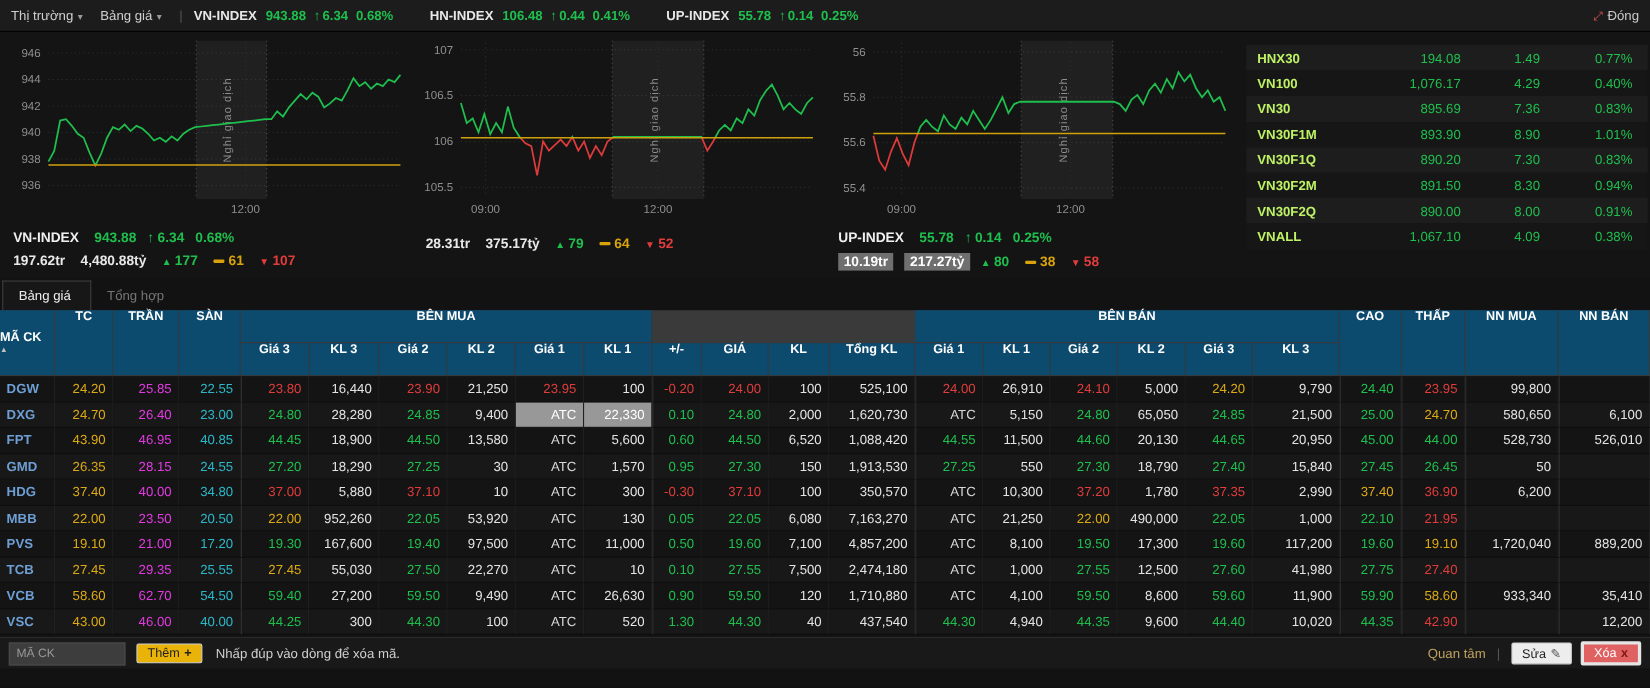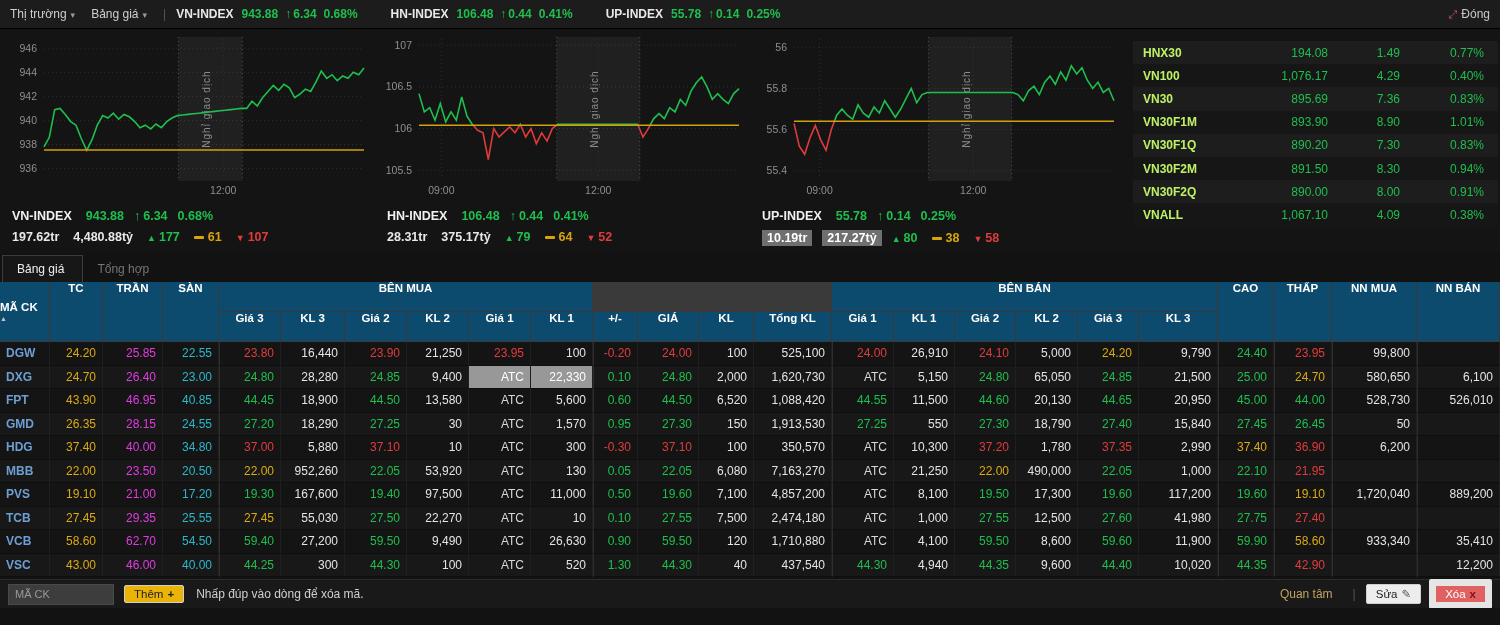--- a/index.html
+++ b/index.html
@@ -73,26 +73,26 @@
   .bottombar{height:28px;flex:0 0 28px;background:#191919;border-top:1px solid #2b2b2b;display:flex;
     align-items:center;padding:0 8px;font-size:12px;margin-top:2px;}
   .symin{width:92px;height:19px;background:#3d3d3d;border:1px solid #4a4a4a;color:#cfcfcf;
     font-size:11px;padding:0 6px;font-family:"Liberation Sans",sans-serif;}
   .symin::placeholder{color:#999;}
   .addbtn{margin-left:10px;background:#eab308;color:#222;border:1px solid #cfcfcf;border-radius:2px;
     font-size:11.5px;padding:2px 9px;cursor:pointer;font-family:"Liberation Sans",sans-serif;}
   .addbtn b{margin-left:4px;}
   .hint{color:#cfcfcf;margin-left:12px;}
   .bright{margin-left:auto;display:flex;align-items:center;}
-  .watch{color:#c0a35f;margin-right:20px;cursor:pointer;}
+  .watch{color:#c0a35f;margin-right:10px;cursor:pointer;}
   .bsep{color:#555;margin-right:10px;}
   .editbtn{background:#ededed;color:#222;border:1px solid #cfcfcf;border-radius:2px;font-size:11.5px;
     padding:2px 9px;cursor:pointer;margin-right:8px;font-family:"Liberation Sans",sans-serif;}
   .editbtn .pen{color:#555;margin-left:4px;}
-  .delbtn{background:#e06161;color:#fff;border:7px solid #e5e5e5;border-radius:2px;font-size:11.5px;
+  .delbtn{background:#e06161;color:#fff;border:3px solid #e5e5e5;border-radius:2px;font-size:11.5px;
     padding:2px 9px;cursor:pointer;font-family:"Liberation Sans",sans-serif;}
   .delbtn .xx{color:#7e1414;font-weight:bold;margin-left:4px;}
   .bottomgap{flex:1;background:#121212;}
 </style>
 </head>
 <body>
 
 <div class="app">
 
   <header class="topbar">
@@ -191,21 +191,20 @@
                 <rect x="0" y="0" width="372" height="94.26993865030622"></rect>
               </clipPath>
        <clipPath id="cd1">
                 <rect x="0" y="94.26993865030622" width="372" height="81.73006134969378"></rect>
               </clipPath>
             </defs>
             <path d="M44.0 62.6 L49.3 80.9 L54.7 76.7 L60.0 89.3 L65.3 72.6 L70.7 90.9 L76.0 80.9 L81.3 89.3 L86.7 65.9 L92.0 85.1 L97.3 93.4 L102.7 99.3 L108.0 101.8 L113.3 128.5 L118.7 97.6 L124.0 106.0 L129.3 100.9 L134.7 95.9 L140.0 101.8 L145.3 93.4 L150.7 106.0 L156.0 97.6 L161.3 112.6 L166.7 101.8 L172.0 110.1 L177.3 97.6 L182.7 93.4 L188.0 93.4 L193.3 93.4 L198.7 93.4 L204.0 93.4 L209.3 93.4 L214.7 93.4 L220.0 93.4 L225.3 93.4 L230.7 93.4 L236.0 93.4 L241.3 93.4 L246.7 93.4 L252.0 93.4 L257.3 93.4 L262.7 93.4 L268.0 106.0 L273.3 97.6 L278.7 87.6 L284.0 82.6 L289.3 87.6 L294.7 76.7 L300.0 80.9 L305.3 68.4 L310.7 74.2 L316.0 60.1 L321.3 51.7 L326.7 45.9 L332.0 55.9 L337.3 68.4 L342.7 62.6 L348.0 68.4 L353.3 72.6 L358.7 62.6 L364.0 57.6 " fill="none" stroke="#1fbf4e" stroke-width="1.6" clip-path="url(#cu1)"></path>
             <path d="M44.0 62.6 L49.3 80.9 L54.7 76.7 L60.0 89.3 L65.3 72.6 L70.7 90.9 L76.0 80.9 L81.3 89.3 L86.7 65.9 L92.0 85.1 L97.3 93.4 L102.7 99.3 L108.0 101.8 L113.3 128.5 L118.7 97.6 L124.0 106.0 L129.3 100.9 L134.7 95.9 L140.0 101.8 L145.3 93.4 L150.7 106.0 L156.0 97.6 L161.3 112.6 L166.7 101.8 L172.0 110.1 L177.3 97.6 L182.7 93.4 L188.0 93.4 L193.3 93.4 L198.7 93.4 L204.0 93.4 L209.3 93.4 L214.7 93.4 L220.0 93.4 L225.3 93.4 L230.7 93.4 L236.0 93.4 L241.3 93.4 L246.7 93.4 L252.0 93.4 L257.3 93.4 L262.7 93.4 L268.0 106.0 L273.3 97.6 L278.7 87.6 L284.0 82.6 L289.3 87.6 L294.7 76.7 L300.0 80.9 L305.3 68.4 L310.7 74.2 L316.0 60.1 L321.3 51.7 L326.7 45.9 L332.0 55.9 L337.3 68.4 L342.7 62.6 L348.0 68.4 L353.3 72.6 L358.7 62.6 L364.0 57.6 " fill="none" stroke="#dd3b3b" stroke-width="1.6" clip-path="url(#cd1)"></path>
             <line x1="44" y1="94.26993865030622" x2="364" y2="94.26993865030622" stroke="#cfa10c" stroke-width="1.5"></line>
           </svg>
-          <div class="cs1"><span class="nm">HN-INDEX</span><span class="vl">106.48</span><span class="ar">↑</span><span class="ch">0.44</span><span class="pc">0.41%</span></div>
           <div class="cs2">
             <span class="vol">28.31tr</span>
             <span class="val">375.17tỷ</span>
             <span class="adv"><span class="tri">▲</span>79</span>
             <span class="unch"><span class="dash"></span>64</span>
             <span class="dec"><span class="tri">▼</span>52</span>
           </div>
         </div>
         <div class="cpanel">
           <svg width="372" height="176" viewBox="0 0 372 176">

